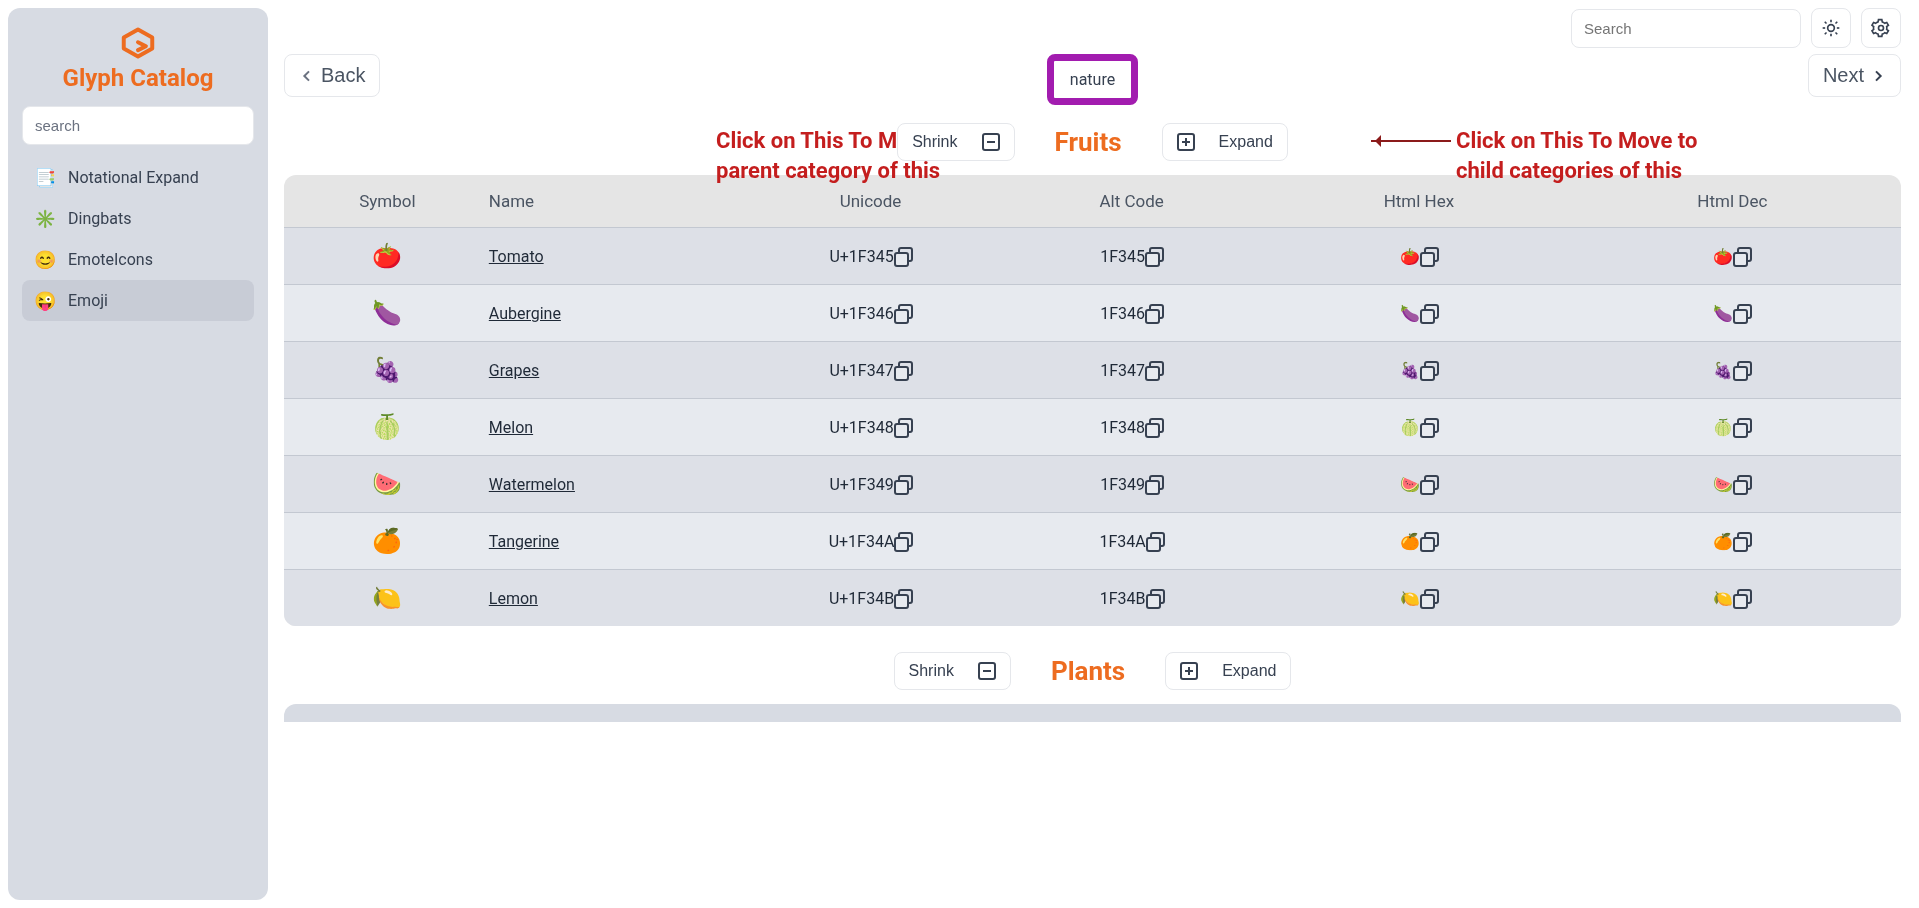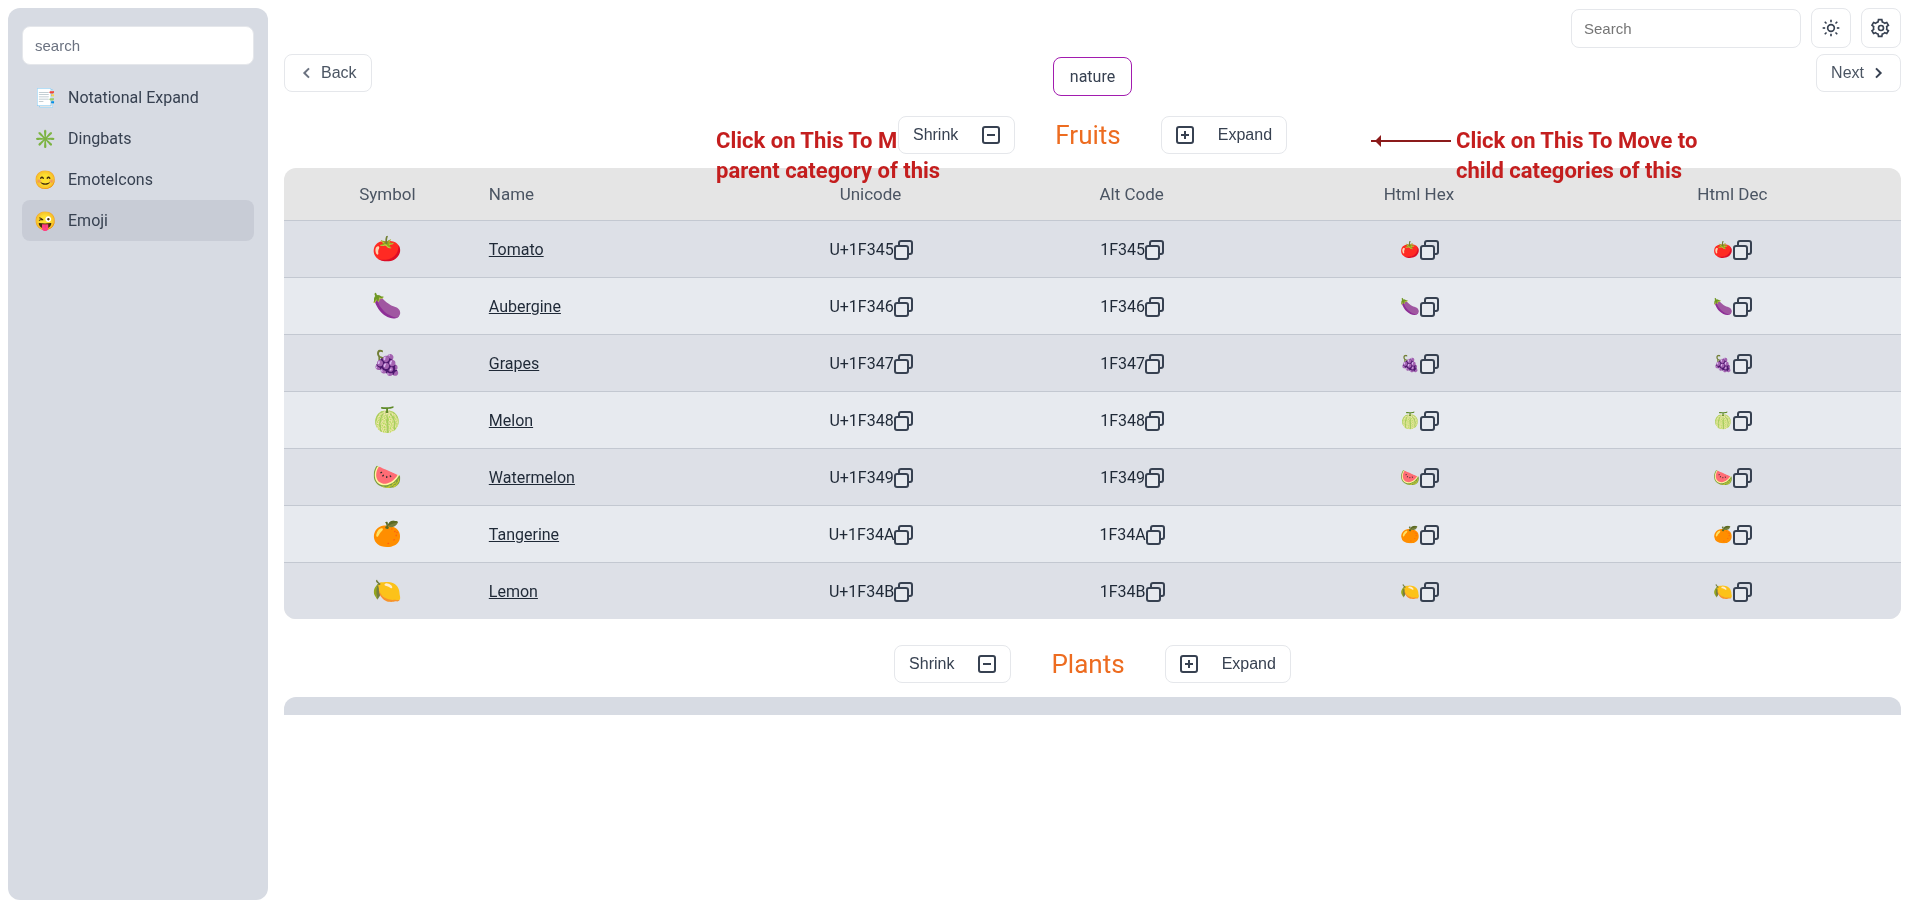--- a/index.html
+++ b/index.html
@@ -99,47 +99,47 @@
   .crumb-next {
     position: absolute;
     right: 0;
     top: 0;
   }
   .pill-btn {
     border: 1px solid #e5e7eb;
     background: #fff;
     border-radius: 8px;
     padding: 9px 14px;
-    font-size: 16px;
+    font-size: 20px;
     color: #4b5563;
     display: inline-flex;
     align-items: center;
     gap: 6px;
     cursor: pointer;
   }
   .pill-static {
-    border: 1px solid #a21caf;
+    border: 7px solid #a21caf;
     background: #fff;
     border-radius: 8px;
     padding: 9px 16px;
     font-size: 16px;
     color: #374151;
   }
 
   .section-head {
     display: flex;
     align-items: center;
     justify-content: center;
     gap: 40px;
     margin: 10px 0 14px 0;
     position: relative;
   }
   .section-title {
     color: #ed6c20;
-    font-weight: 400;
+    font-weight: 700;
     font-size: 26px;
   }
   .control-btn {
     border: 1px solid #e5e7eb;
     background: #fff;
     border-radius: 8px;
     padding: 9px 14px;
     font-size: 16px;
     color: #374151;
     display: inline-flex;
@@ -254,20 +254,29 @@
   .stub-table { height: 18px; background: #d7dbe3; border-radius: 12px 12px 0 0; margin-top: 10px; }
 
   svg { display: block; }
 </style>
 </head>
 <body>
 
 <div class="app">
 
   <aside class="sidebar">
+    <div class="brand">
+      <div class="brand-icon">
+        <svg width="38" height="34" viewBox="0 0 48 42" fill="none" style="margin:0 auto">
+          <path d="M24 4 L42 14 L42 28 L24 38 L6 28 L6 14 Z" stroke="#ed6c20" stroke-width="5" fill="none" stroke-linejoin="round"></path>
+          <path d="M24 20 L34 25 L24 30" stroke="#ed6c20" stroke-width="5" fill="none" stroke-linecap="round" stroke-linejoin="round"></path>
+        </svg>
+      </div>
+      <div class="brand-title">Glyph Catalog</div>
+    </div>
     <input class="sidebar-search" placeholder="search" style="">
     <div id="nav-list">
         <div class="nav-item">
           <span class="emoji">📑</span>
           <span>Notational Expand</span>
         </div>
         <div class="nav-item">
           <span class="emoji">✳️</span>
           <span>Dingbats</span>
         </div>

